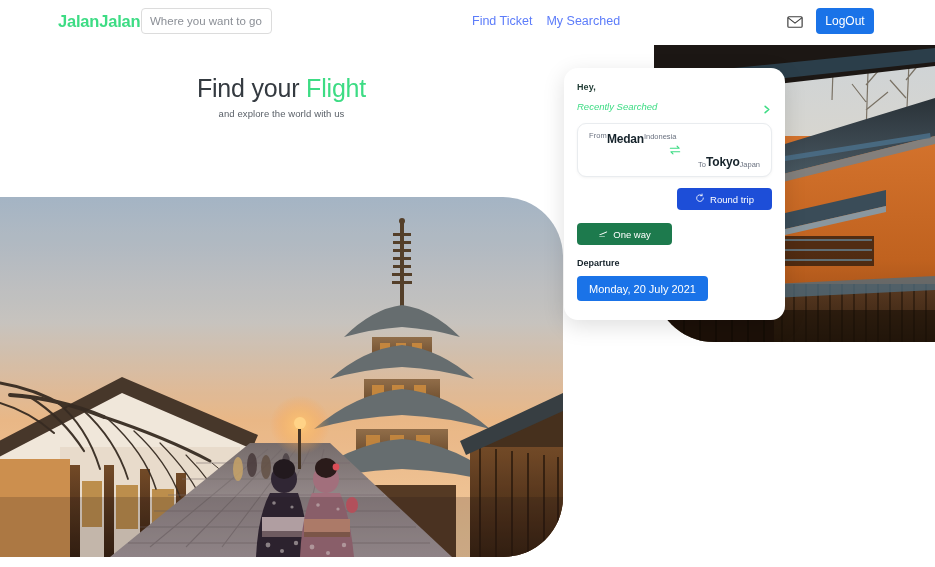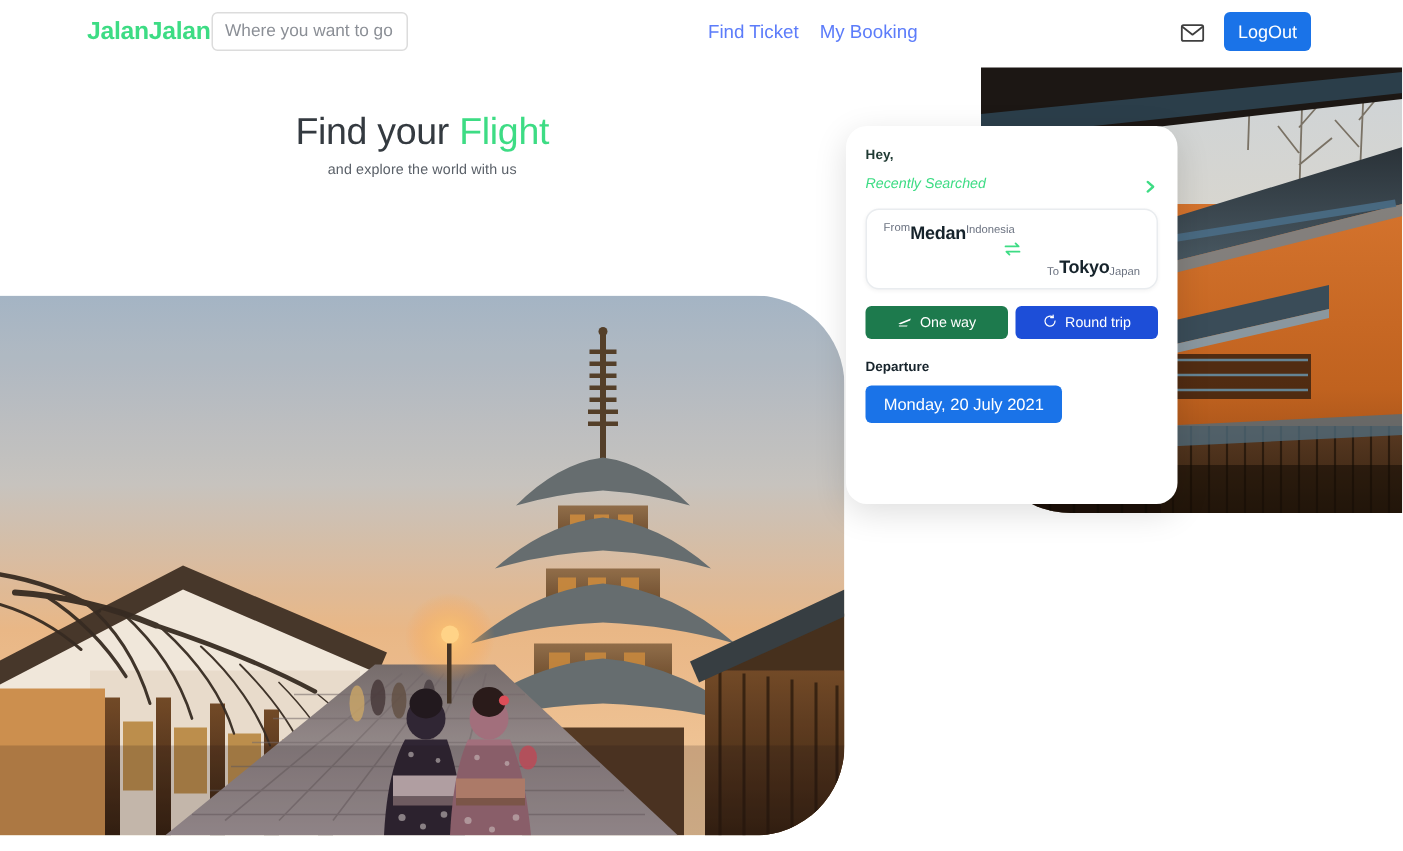--- a/index.html
+++ b/index.html
@@ -150,21 +150,21 @@
     border-radius: 0 60px 60px 0;
     z-index: 10;
   }
 
   .photo svg { display: block; width: 100%; height: 100%; }
 
   
   .search-card {
     position: absolute;
     left: 564px;
-    top: 84px;
+    top: 68px;
     width: 221px;
     height: 252px;
     background: #ffffff;
     border-radius: 14px;
     box-shadow: 0 6px 22px rgba(0,0,0,0.13);
     z-index: 30;
     padding: 14px 13px 0 13px;
   }
 
   .card-hey {
@@ -258,21 +258,21 @@
     border-radius: 4px;
     font-family: "Liberation Sans", sans-serif;
     font-size: 9.5px;
     color: #ffffff;
     display: flex;
     align-items: center;
     justify-content: center;
     gap: 5px;
     cursor: pointer;
   }
-  .trip-btn.active { background: #1d7a4d; }
+  .trip-btn.active { background: #1d7a4d; margin-top: 35px; }
   .trip-btn.inactive { background: #1d4ed8; }
   .trip-btn svg { width: 10px; height: 10px; }
 
   .departure-lbl {
     margin-top: 13px;
     font-size: 9px;
     font-weight: bold;
     color: #16232b;
   }
 
@@ -529,21 +529,21 @@
     </svg>
   </div>
 
   <div class="navbar">
     <div class="brand">JalanJalan</div>
 
     <input class="search-box" type="text" placeholder="Where you want to go" style="">
 
     <div class="nav-links">
       <a class="nav-link">Find Ticket</a>
-      <a class="nav-link">My Booking</a>
+      <a class="nav-link">My Searched</a>
     </div>
 
     <span class="mail-icon">
       <svg viewBox="0 0 24 24" fill="none" stroke="#3f3f3f" stroke-width="1.6" stroke-linecap="round" stroke-linejoin="round">
         <rect x="2.5" y="5" width="19" height="14" rx="1.5"></rect>
         <path d="M3 6.5 L12 13.5 L21 6.5"></path>
       </svg>
     </span>
 
     <button class="logout-btn">LogOut</button>

